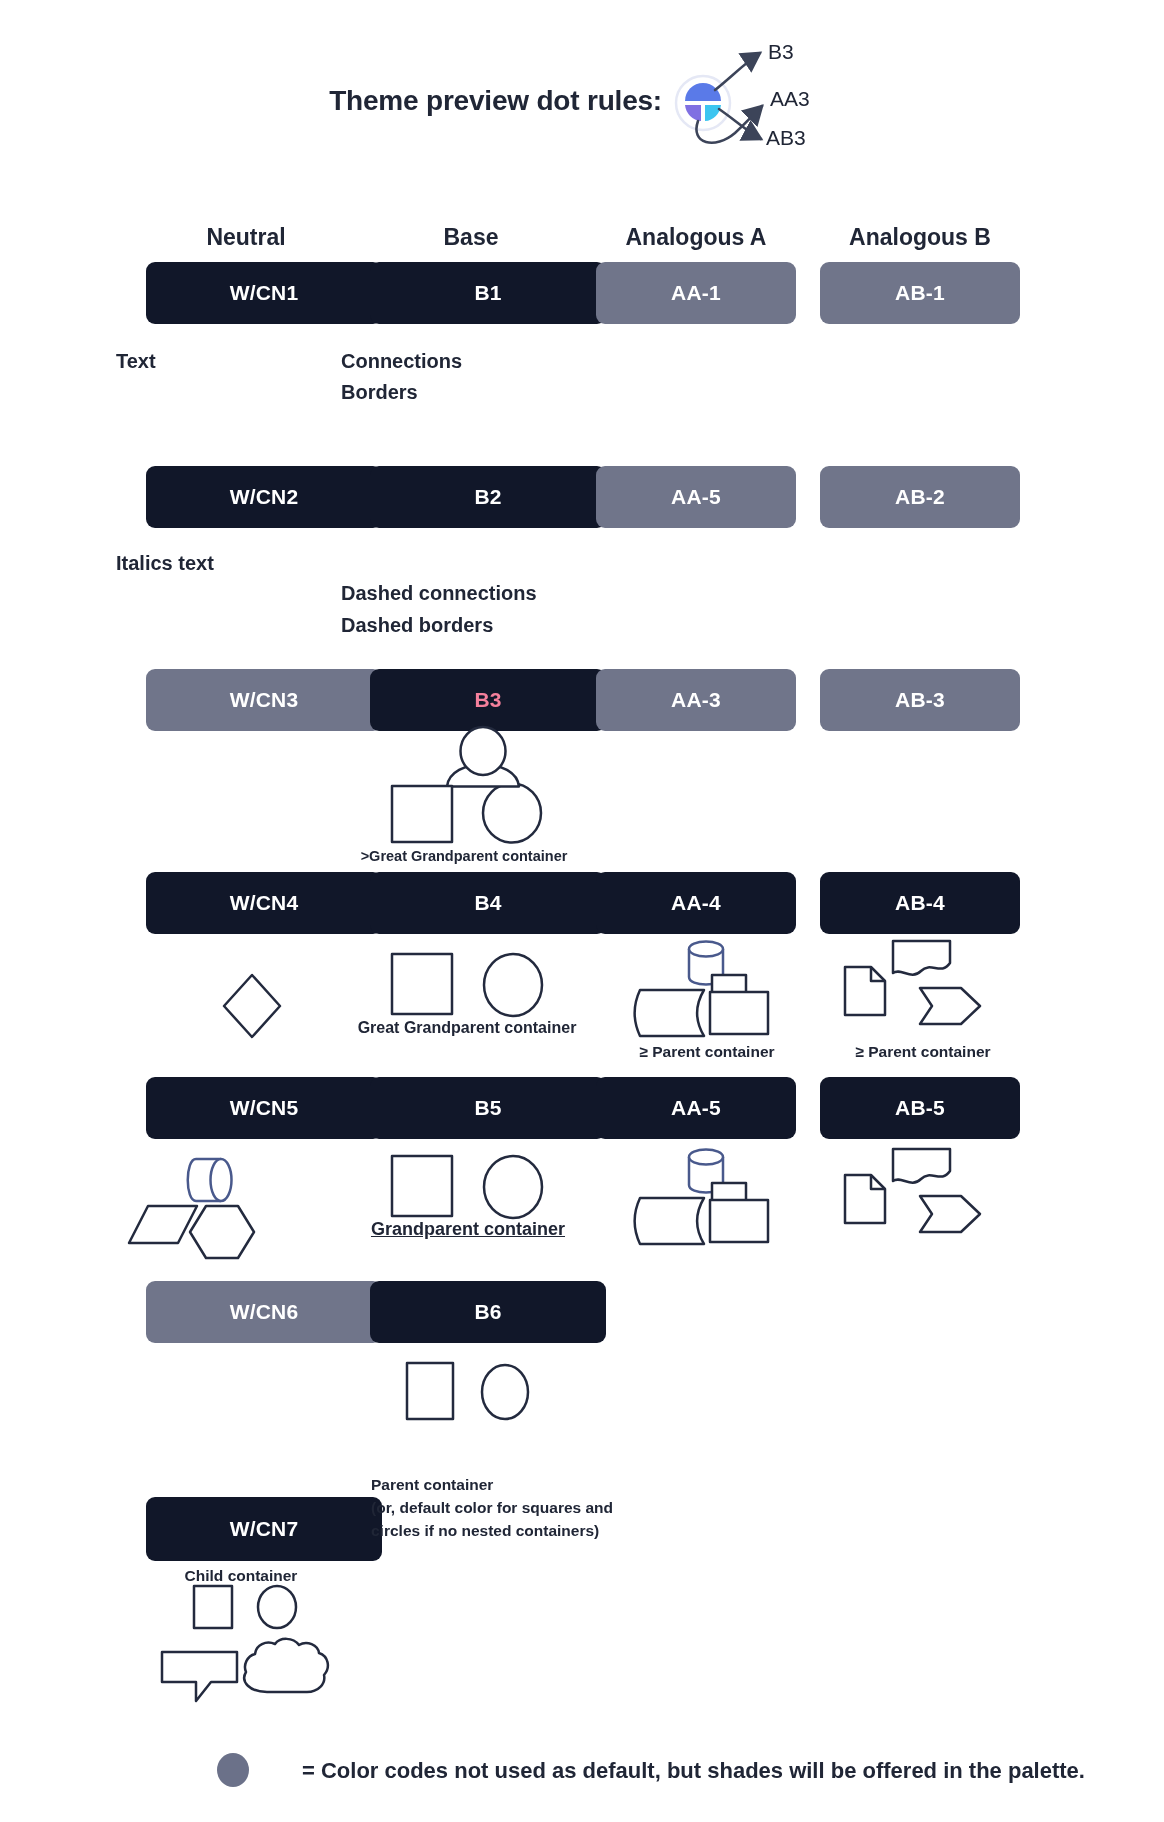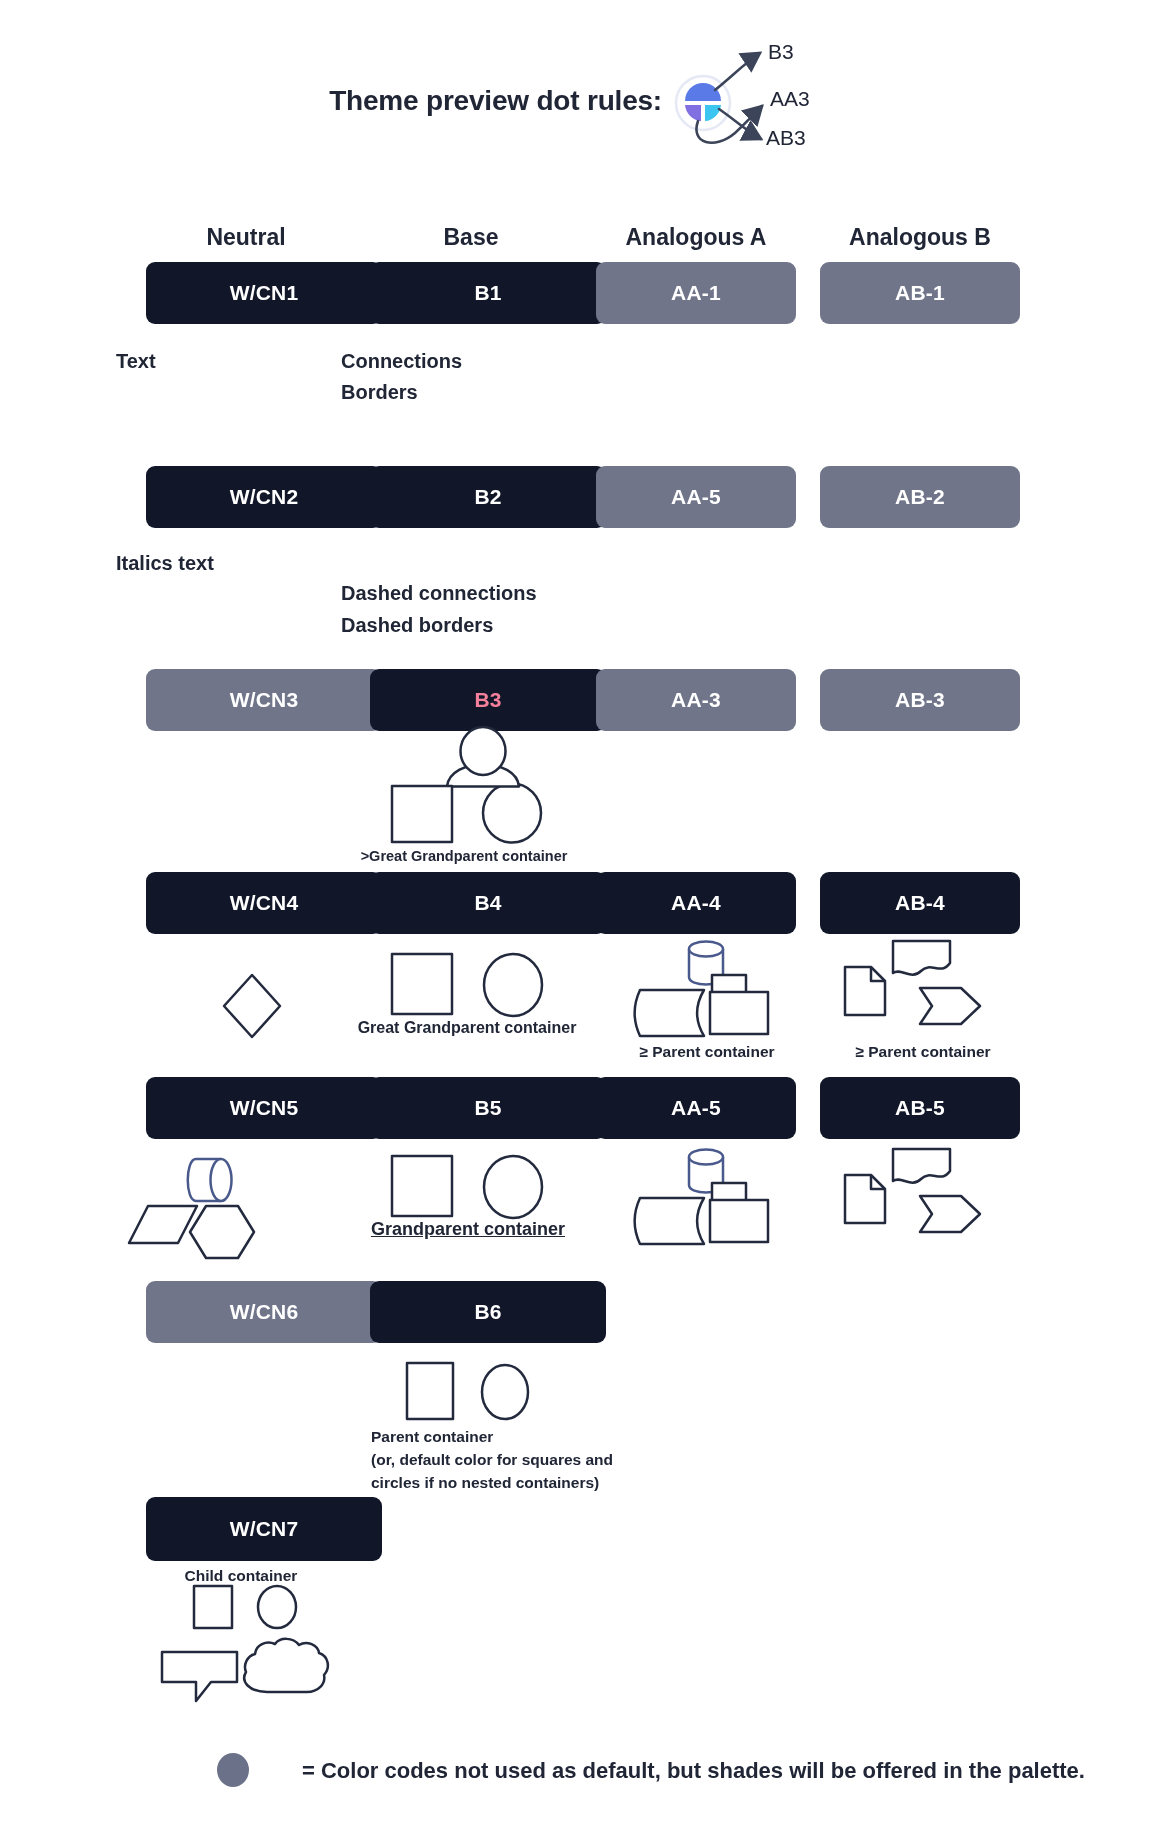--- a/index.html
+++ b/index.html
@@ -155,21 +155,21 @@
   <div class="abs caption cap-w" style="left:341px;top:555px;line-height:32px;margin-top:22px;">
       <div>Dashed connections</div>
       <div>Dashed borders</div>
     </div>
 
   <div class="abs small-label" style="left:334px;top:848px;width:260px;">&gt;Great Grandparent container</div>
   <div class="abs mid-label" style="left:337px;top:1019px;width:260px;">Great Grandparent container</div>
   <div class="abs small-label" style="left:577px;top:1043px;width:260px;font-size:15.5px;">≥ Parent container</div>
   <div class="abs small-label" style="left:793px;top:1043px;width:260px;font-size:15.5px;">≥ Parent container</div>
   <div class="abs mid-label" style="left:338px;top:1219px;width:260px;font-size:18px;text-decoration:underline;">Grandparent container</div>
-  <div class="abs note" style="left:371px;top:1425px;width:300px;">
+  <div class="abs note" style="left:371px;top:1473px;width:300px;">
     <div>Parent container</div>
     <div>(or, default color for squares and</div>
     <div>circles if no nested containers)</div>
   </div>
   <div class="abs small-label" style="left:141px;top:1567px;width:200px;font-size:15.5px;">Child container</div>
 
   <svg class="abs" style="left:0;top:0;pointer-events:none;" width="1164" height="1822" viewBox="0 0 1164 1822">
 
     <g class="ink" fill="#ffffff" stroke-width="2.5" stroke-linejoin="round">
       <ellipse cx="512" cy="813" rx="29" ry="29.5"></ellipse>

